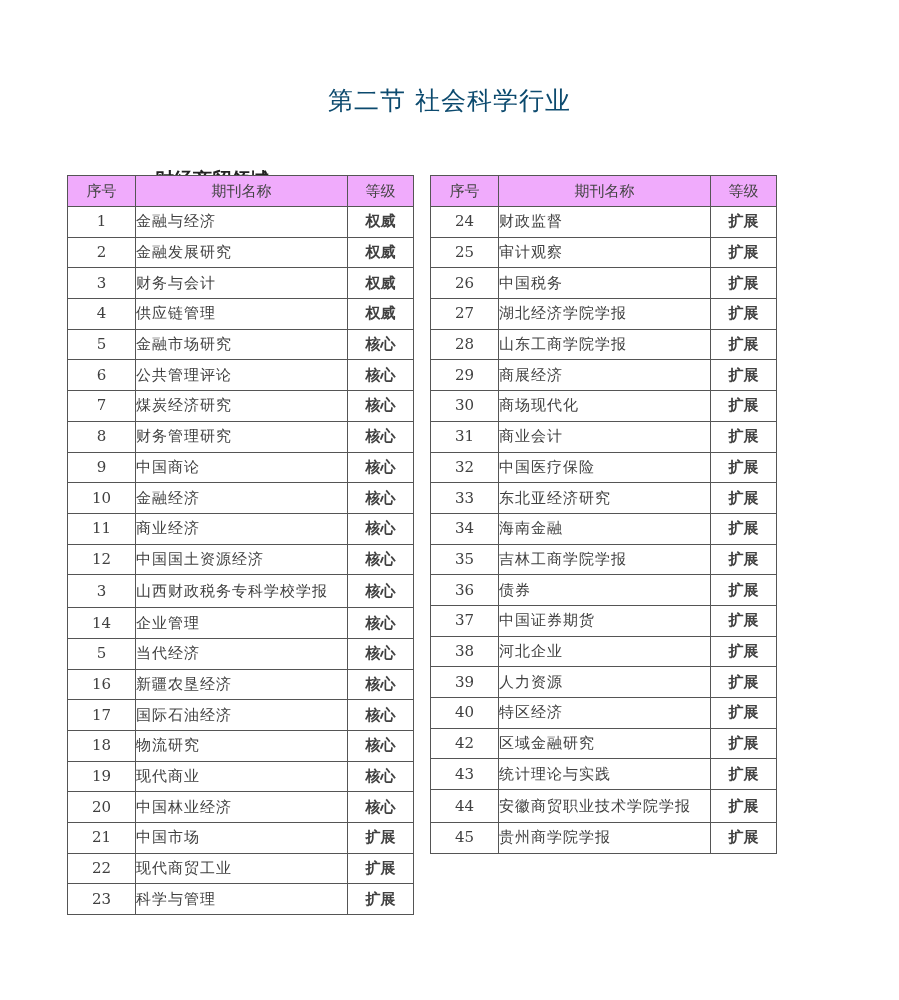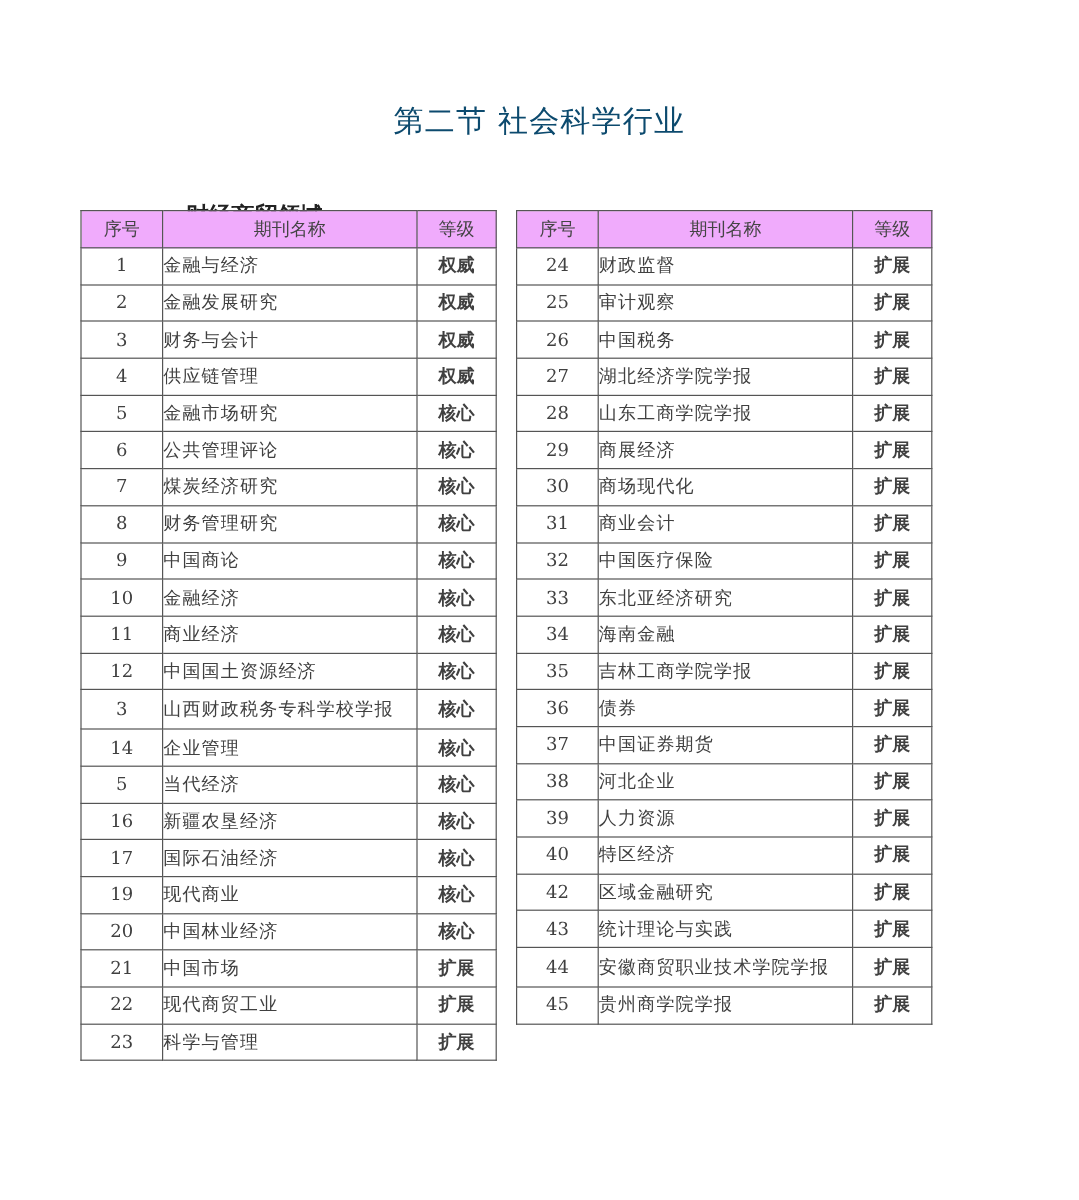--- a/index.html
+++ b/index.html
@@ -136,20 +136,25 @@
         <td class="no">16</td>
         <td class="nm">新疆农垦经济</td>
         <td class="lv">核心</td>
       </tr>
       <tr>
         <td class="no">17</td>
         <td class="nm">国际石油经济</td>
         <td class="lv">核心</td>
       </tr>
       <tr>
+        <td class="no">18</td>
+        <td class="nm">物流研究</td>
+        <td class="lv">核心</td>
+      </tr>
+      <tr>
         <td class="no">19</td>
         <td class="nm">现代商业</td>
         <td class="lv">核心</td>
       </tr>
       <tr>
         <td class="no">20</td>
         <td class="nm">中国林业经济</td>
         <td class="lv">核心</td>
       </tr>
       <tr>

